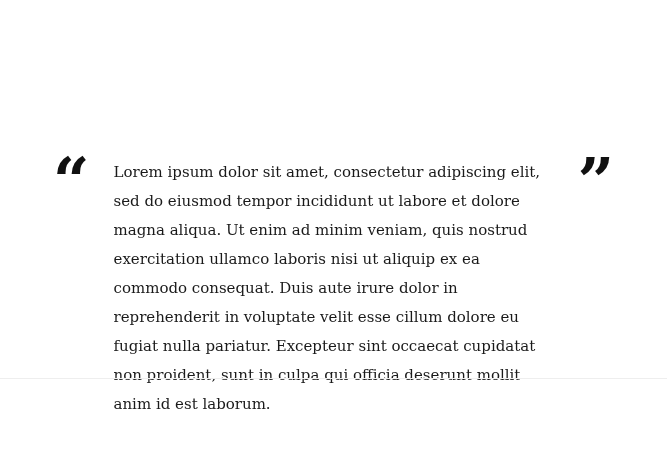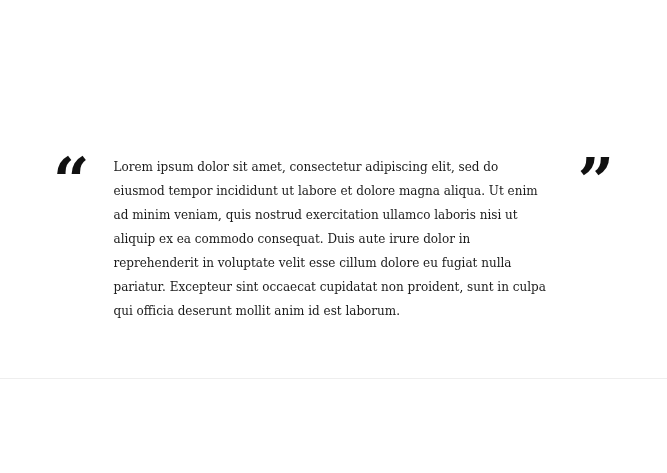--- a/index.html
+++ b/index.html
@@ -40,22 +40,22 @@
     margin-top: 6px;
     margin-right: 24px;
   }
   .quote-mark.close {
     margin-top: 6px;
     margin-left: 26px;
   }
   .quote-text {
     width: 438px;
     color: var(--text-color, #1a1a1a);
-    font-size: 12px;
-    line-height: 24px;
+    font-size: 15px;
+    line-height: 29px;
     text-align: left;
   }
   .section-divider {
     position: absolute;
     left: 0;
     top: 378px;
     width: 667px;
     height: 0;
     border-top: 1px solid var(--divider-color, #eeeeee);
   }

